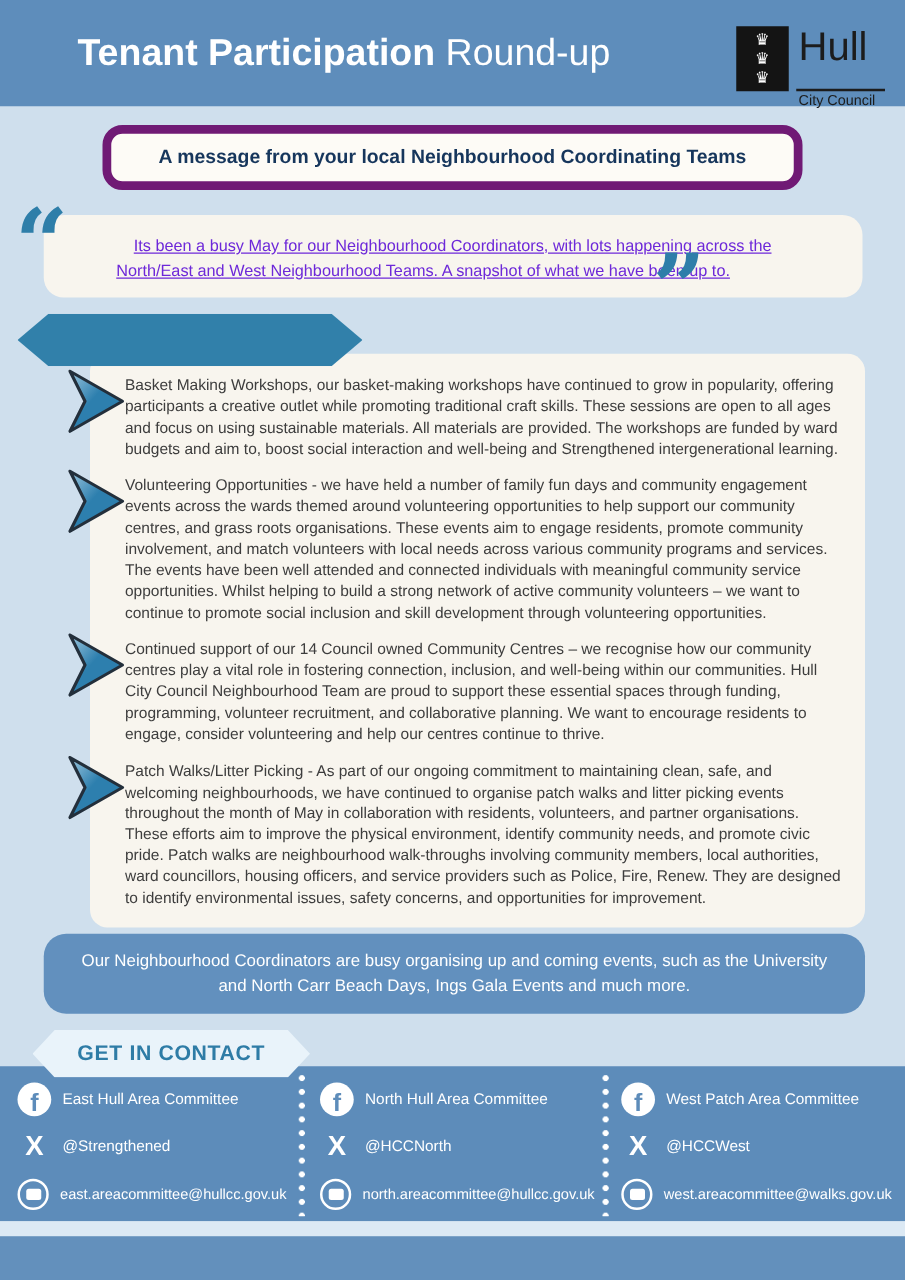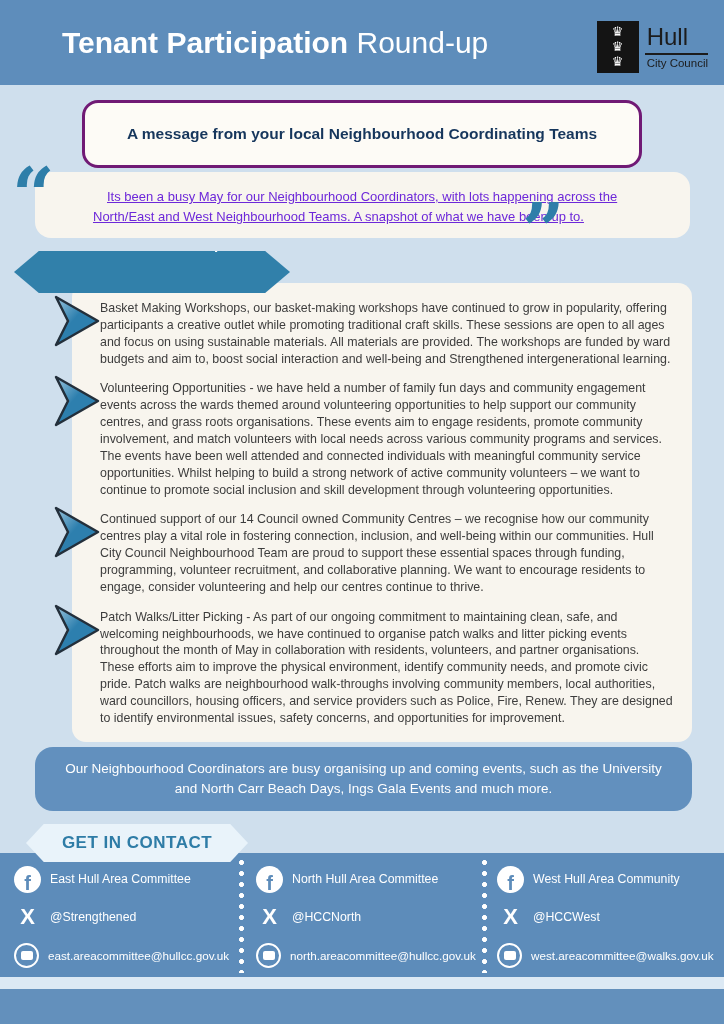--- a/index.html
+++ b/index.html
@@ -9,25 +9,25 @@
   }
   
   .header-band{position:absolute;top:0;left:0;width:724px;height:85px;background:#5e8dbb;}
   .page-title{position:absolute;left:62px;top:26px;font-size:30px;color:#ffffff;white-space:nowrap;}
   .page-title .t-bold{font-weight:700;}
   .page-title .t-light{font-weight:400;}
   .logo{position:absolute;right:16px;top:21px;display:flex;gap:6px;align-items:stretch;}
   .logo-box{width:42px;height:52px;background:#141414;display:flex;flex-direction:column;align-items:center;justify-content:center;}
   .crown{color:#ffffff;font-size:13px;line-height:1.1;height:15px;}
   .logo-text{display:flex;flex-direction:column;justify-content:center;}
-  .logo-name{font-size:24px;font-weight:500;color:#1c1c1c;line-height:1.0;border-bottom:2px solid #1c1c1c;padding:0 14px 4px 2px;}
+  .logo-name{font-size:32px;font-weight:500;color:#1c1c1c;line-height:1.0;border-bottom:2px solid #1c1c1c;padding:0 14px 18px 2px;}
   .logo-sub{font-size:11.5px;color:#1c1c1c;margin-top:2px;padding-left:2px;}
   
-  .message-box{position:absolute;left:82px;top:100px;width:560px;height:68px;box-sizing:border-box;
-    background:#fdfbf6;border:3px solid #701a75;border-radius:16px;
+  .message-box{position:absolute;left:82px;top:100px;width:560px;height:52px;box-sizing:border-box;
+    background:#fdfbf6;border:7px solid #701a75;border-radius:16px;
     display:flex;align-items:center;justify-content:center;}
   .message-text{font-size:15.5px;font-weight:700;color:#16365c;white-space:nowrap;}
   
   .quote-box{position:absolute;left:35px;top:172px;width:655px;height:66px;box-sizing:border-box;
     background:#f8f5ee;border-radius:16px;padding:15px 24px 0 58px;}
   .quote-text{font-size:13px;color:#6d28d9;line-height:1.55;text-indent:14px;text-decoration:underline;}
   .quote-mark{position:absolute;font-family:"DejaVu Serif",serif;font-weight:bold;font-size:74px;
     color:#2e7ea9;line-height:1;z-index:2;}
   .quote-open{left:12px;top:158px;}
   .quote-close{left:522px;top:194px;}
@@ -195,21 +195,21 @@
           </span>
         <span class="contact-label email-label">north.areacommittee@hullcc.gov.uk</span>
       </div>
     </div>
 
     <div class="sep sep-2"></div>
 
     <div class="contact-col col-3">
       <div class="contact-row">
         <span class="fb-icon">f</span>
-        <span class="contact-label">West Hull Area Community</span>
+        <span class="contact-label">West Patch Area Committee</span>
       </div>
       <div class="contact-row">
         <span class="x-icon">X</span>
         <span class="contact-label">@HCCWest</span>
       </div>
       <div class="contact-row">
         <span class="mail-icon">
             <span class="mail-inner"></span>
           </span>
         <span class="contact-label email-label">west.areacommittee@walks.gov.uk</span>

